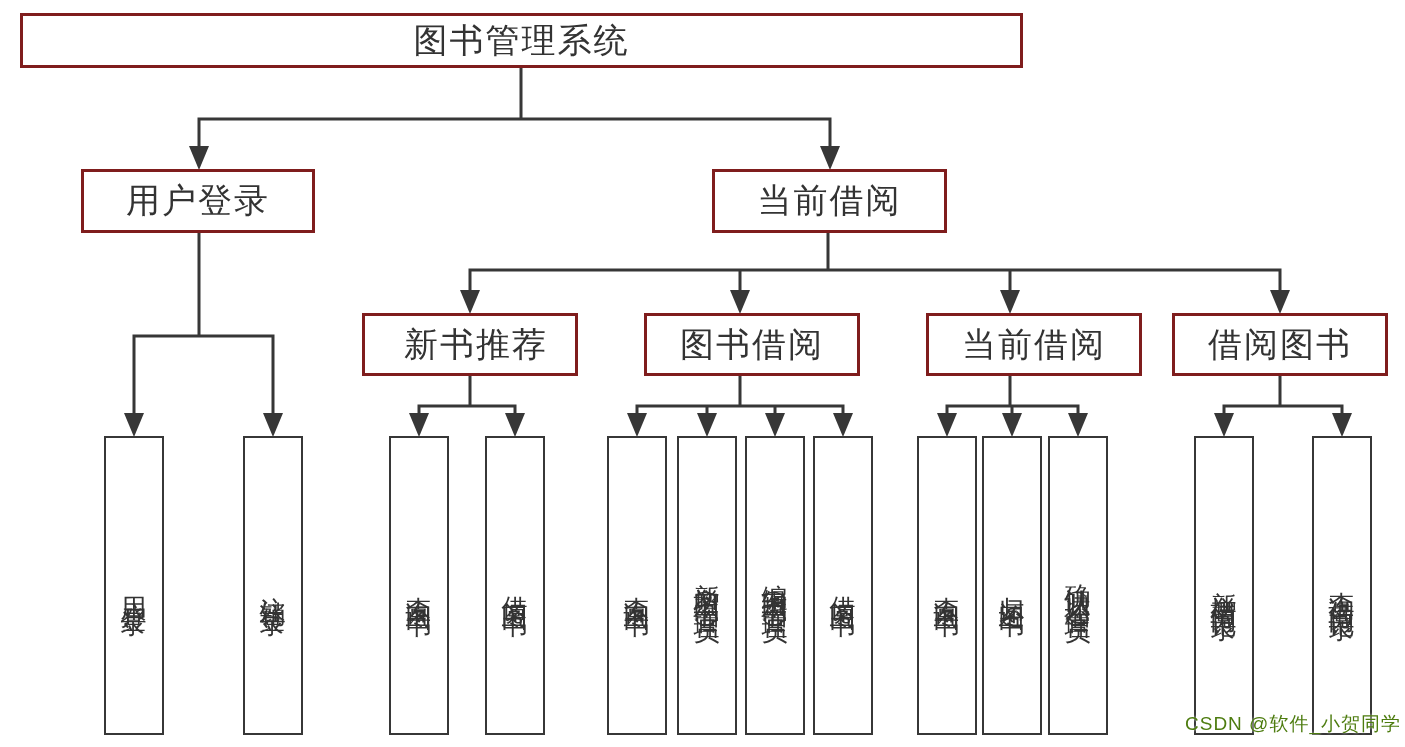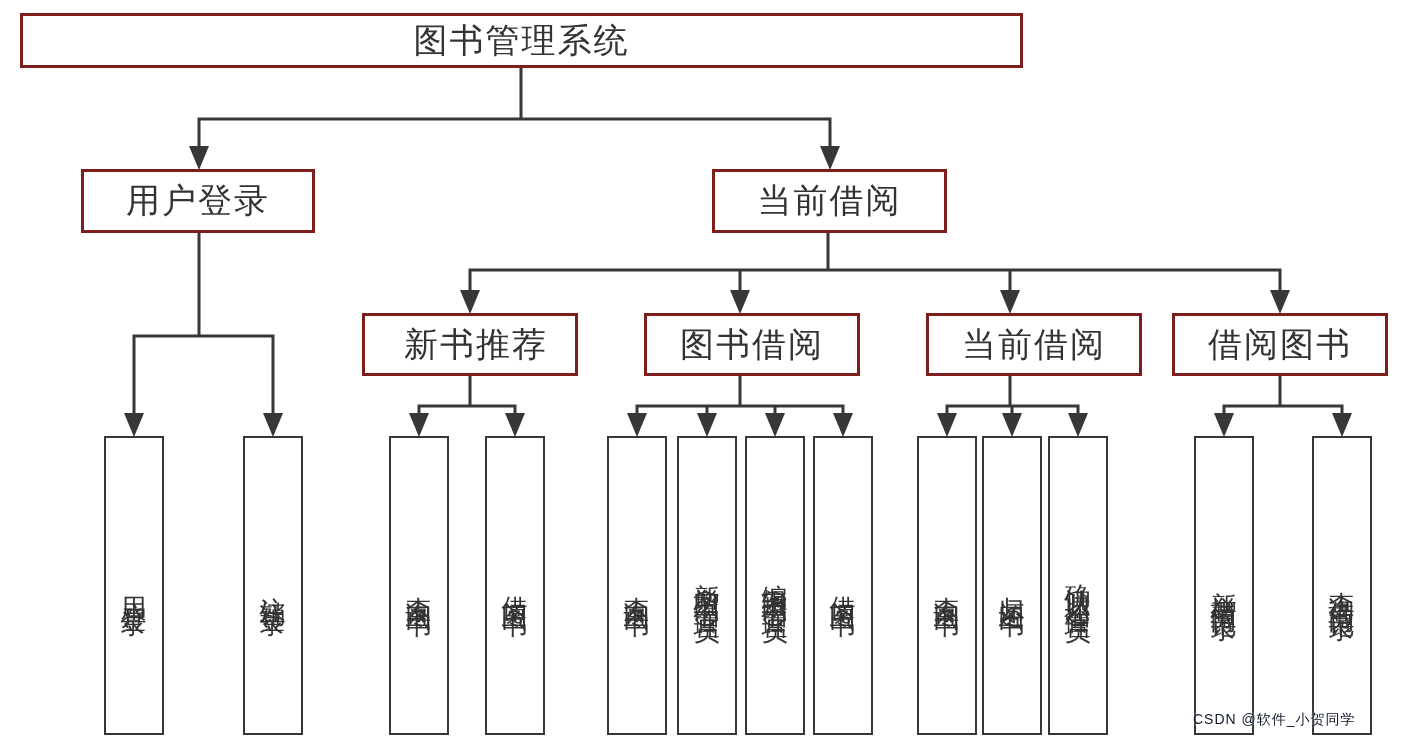--- a/index.html
+++ b/index.html
@@ -32,22 +32,22 @@
     font-size:26px; letter-spacing:5px; color:#333333;
     white-space:nowrap; line-height:1;
   }
   .l1  { left:104px; } .l2  { left:243px; }
   .l3  { left:389px; } .l4  { left:485px; }
   .l5  { left:607px; } .l6  { left:677px; } .l7  { left:745px; } .l8  { left:813px; }
   .l9  { left:917px; } .l10 { left:982px; } .l11 { left:1048px; }
   .l12 { left:1194px; } .l13 { left:1312px; }
   .watermark {
     position:absolute; z-index:5; left:1185px; top:711px;
-    font-size:14px; letter-spacing:1px; color:#0f172a;
-    text-shadow:0 0 3px #ffffff; white-space:nowrap;margin-left:8px;
+    font-size:19px; letter-spacing:1px; color:#4d7c0f;
+    text-shadow:0 0 3px #ffffff; white-space:nowrap;
   }
 </style>
 </head>
 <body>
 
 <div class="canvas">
 
   <svg class="connectors" width="1405" height="747" viewBox="0 0 1405 747">
     <path fill="none" stroke="#373737" stroke-width="3" d="M521 68 V119 M197.5 119 H831.5 M199 119 V148 M830 119 V148
              M199 232 V337.5 M132.5 336 H274.5 M134 336 V416 M273 336 V416

